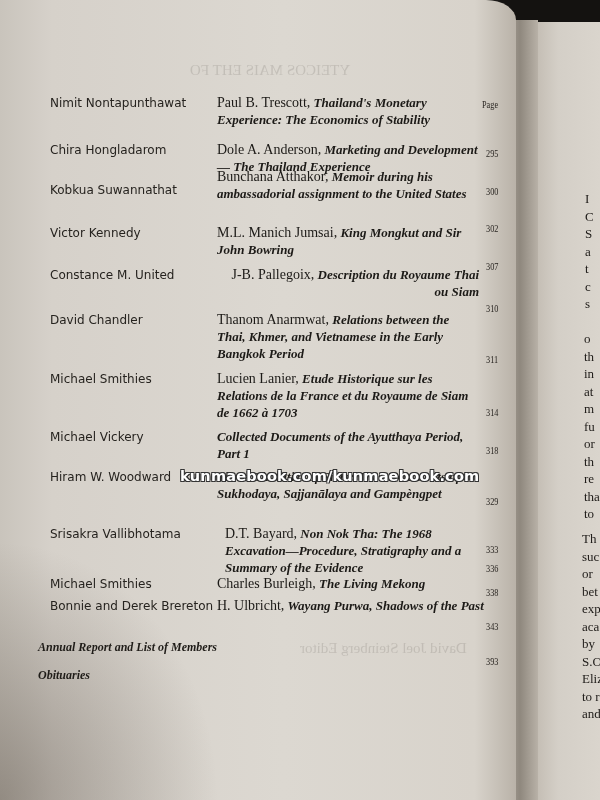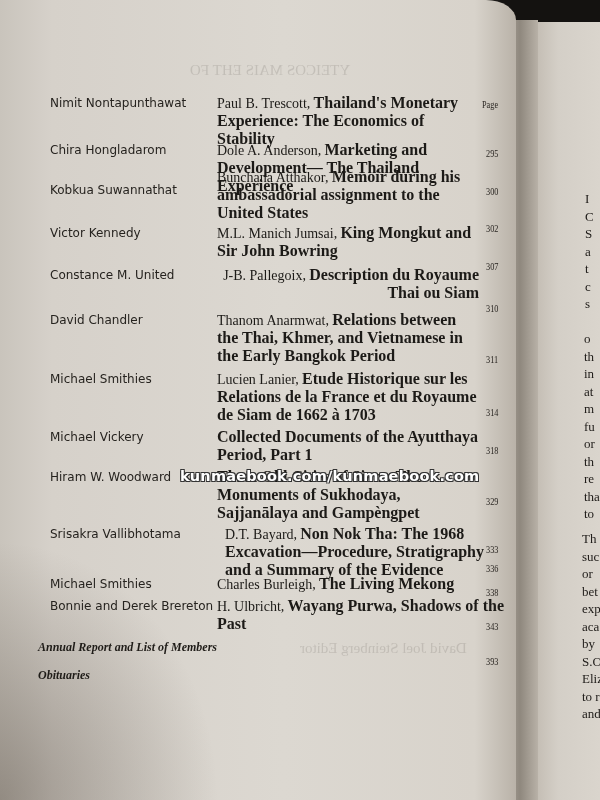--- a/index.html
+++ b/index.html
@@ -23,21 +23,21 @@
   }
   .page-right {
     position:absolute; left:530px; top:22px; width:70px; height:778px;
     background: linear-gradient(90deg, #bfb8ae 0%, #d4cfc7 40%, #dad5cd 100%);
   }
   .top-dark { position:absolute; left:500px; top:0; width:100px; height:24px; background:#141210; }
   .ghost { position:absolute; color:rgba(90,85,78,0.18); font-size:15px; transform:scaleX(-1); white-space:nowrap; }
   .reviewer { position:absolute; left:50px; font-family:"DejaVu Sans", sans-serif; font-size:12px; color:#26231f; white-space:nowrap; }
   .book { position:absolute; left:217px; width:262px; line-height:17px; font-size:13px; color:#1c1a17; }
   .book .author { font-family:"Liberation Serif", serif; font-size:14px; }
-  .book .title { font-weight:bold; font-size:16px; }
+  .book .title { font-style:italic; font-weight:bold; font-size:13px; }
   .pg { position:absolute; left:486px; font-size:11px; color:#2a2622; font-family:"Liberation Serif", serif; transform:scaleX(0.75); transform-origin:left; }
   .section { position:absolute; left:38px; font-style:italic; font-weight:bold; font-size:12px; color:#1f1c18;text-align:center; }
   .watermark {
     position:absolute; left:180px; top:468px; font-family:"DejaVu Sans", sans-serif; font-size:14.5px; font-weight:bold;
     color:#fff; letter-spacing:0.2px;
     text-shadow: 1px 1px 0 #333, -1px -1px 0 #333, 1px -1px 0 #333, -1px 1px 0 #333;
   }
   .rtext { position:absolute; left:585px; font-size:13px; color:#1e1b18; white-space:nowrap; line-height:17.5px; }
 </style>
 </head>

